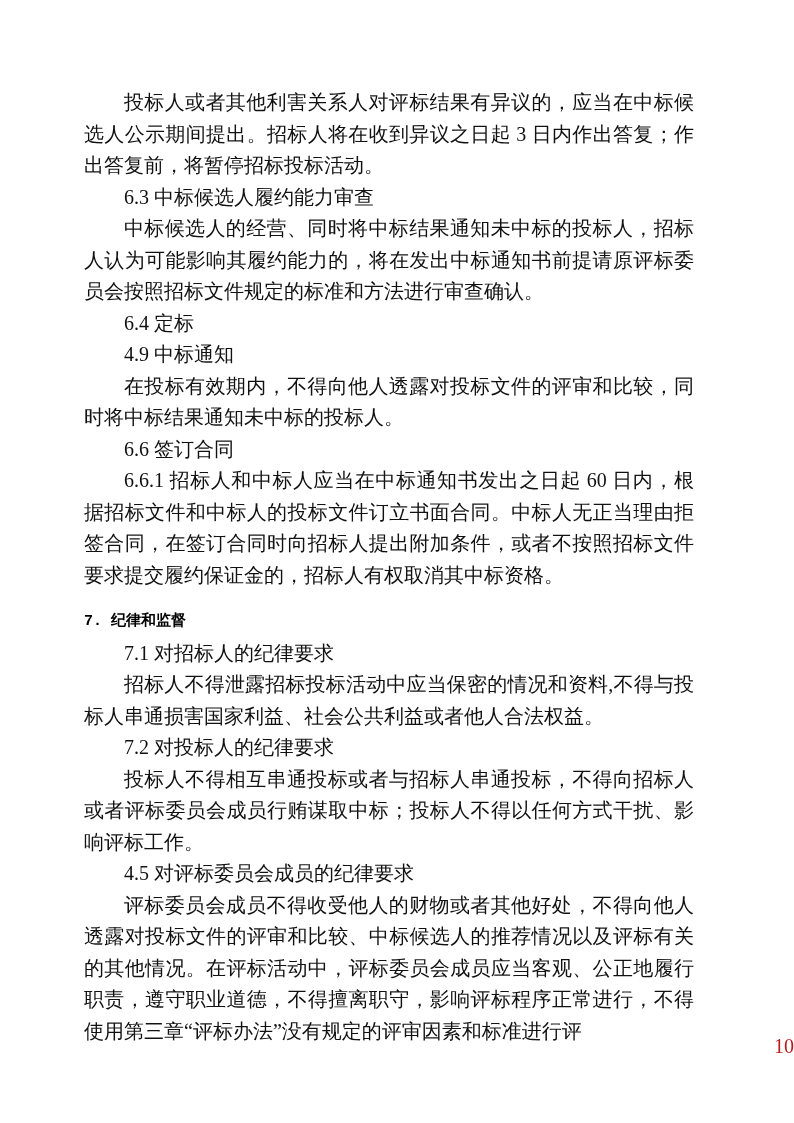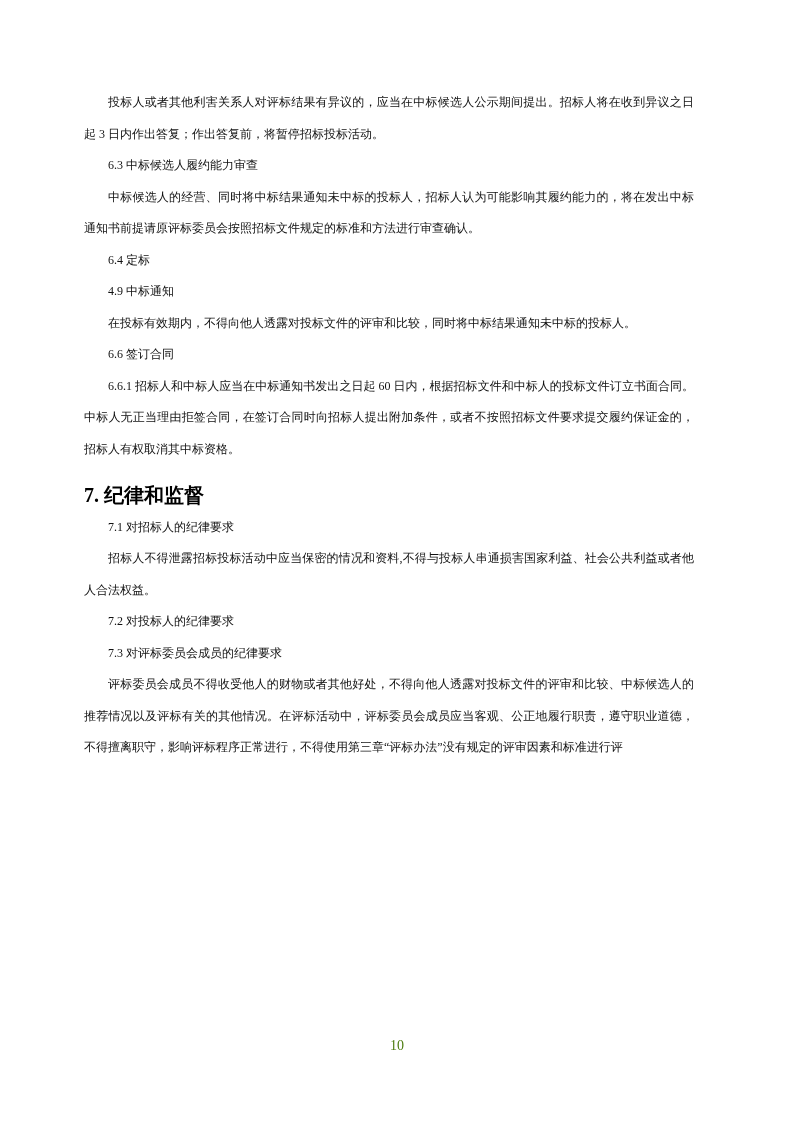--- a/index.html
+++ b/index.html
@@ -17,61 +17,62 @@
     color: #000000;
   }
   .doc-body {
     position: absolute;
     top: 87px;
     left: 84px;
     width: 610px;
   }
   .para {
     margin: 0;
-    font-size: 12px;
+    font-size: 20px;
     line-height: 31.5px;
     text-align: justify;
     text-indent: 2em;
     word-break: break-all;
     color: #111111;
   }
   .section-heading {
     margin: 15px 0 0 0;
-    font-size: 20px;
+    font-size: 15px;
     line-height: 31.5px;
     font-weight: bold;
     text-indent: 0;
     color: #000000;
-    font-family: Liberation Serif, serif;
+    font-family: Liberation Mono, monospace;
   }
   .footer {
     position: absolute;
     top: 1037px;
     left: 0;
     width: 100%;
-    text-align: center;
-    font-size: 14px;
+    text-align: right;
+    font-size: 20px;
     line-height: 18px;
-    color: #4d7c0f;
+    color: #b91c1c;
   }
 </style>
 </head>
 <body>
 
 <div class="page">
   <div class="doc-body">
     <p class="para">投标人或者其他利害关系人对评标结果有异议的，应当在中标候选人公示期间提出。招标人将在收到异议之日起 3 日内作出答复；作出答复前，将暂停招标投标活动。</p>
     <p class="para">6.3 中标候选人履约能力审查</p>
     <p class="para">中标候选人的经营、同时将中标结果通知未中标的投标人，招标人认为可能影响其履约能力的，将在发出中标通知书前提请原评标委员会按照招标文件规定的标准和方法进行审查确认。</p>
     <p class="para">6.4 定标</p>
     <p class="para">4.9 中标通知</p>
     <p class="para">在投标有效期内，不得向他人透露对投标文件的评审和比较，同时将中标结果通知未中标的投标人。</p>
     <p class="para">6.6 签订合同</p>
     <p class="para">6.6.1 招标人和中标人应当在中标通知书发出之日起 60 日内，根据招标文件和中标人的投标文件订立书面合同。中标人无正当理由拒签合同，在签订合同时向招标人提出附加条件，或者不按照招标文件要求提交履约保证金的，招标人有权取消其中标资格。</p>
     <h2 class="section-heading">7. 纪律和监督</h2>
     <p class="para">7.1 对招标人的纪律要求</p>
     <p class="para">招标人不得泄露招标投标活动中应当保密的情况和资料,不得与投标人串通损害国家利益、社会公共利益或者他人合法权益。</p>
     <p class="para">7.2 对投标人的纪律要求</p>
-    <p class="para">7.3 对评标委员会成员的纪律要求</p>
+    <p class="para">投标人不得相互串通投标或者与招标人串通投标，不得向招标人或者评标委员会成员行贿谋取中标；投标人不得以任何方式干扰、影响评标工作。</p>
+    <p class="para">4.5 对评标委员会成员的纪律要求</p>
     <p class="para">评标委员会成员不得收受他人的财物或者其他好处，不得向他人透露对投标文件的评审和比较、中标候选人的推荐情况以及评标有关的其他情况。在评标活动中，评标委员会成员应当客观、公正地履行职责，遵守职业道德，不得擅离职守，影响评标程序正常进行，不得使用第三章“评标办法”没有规定的评审因素和标准进行评</p>
   </div>
   <div class="footer">10</div>
 </div>
 
 </body></html>

